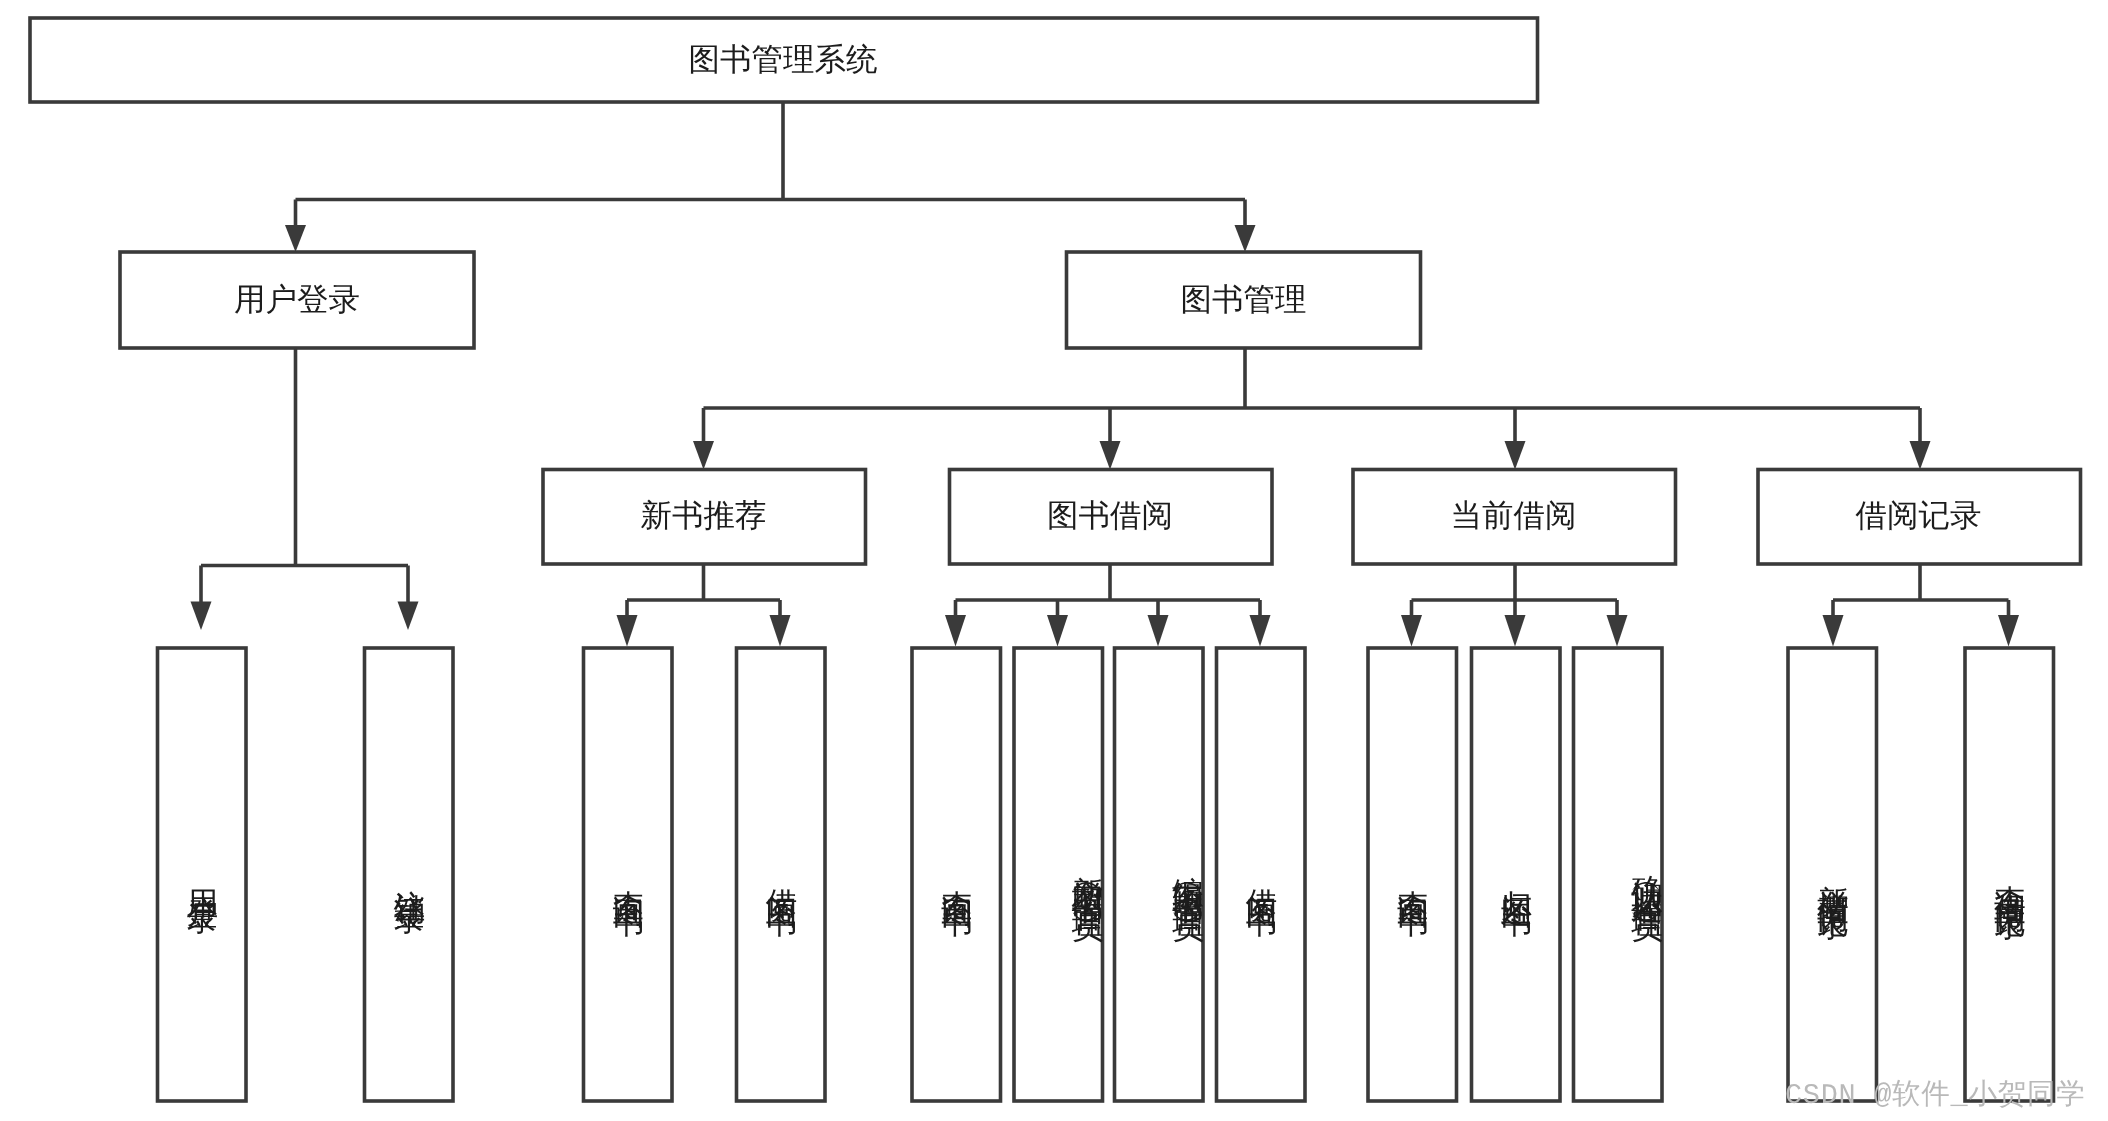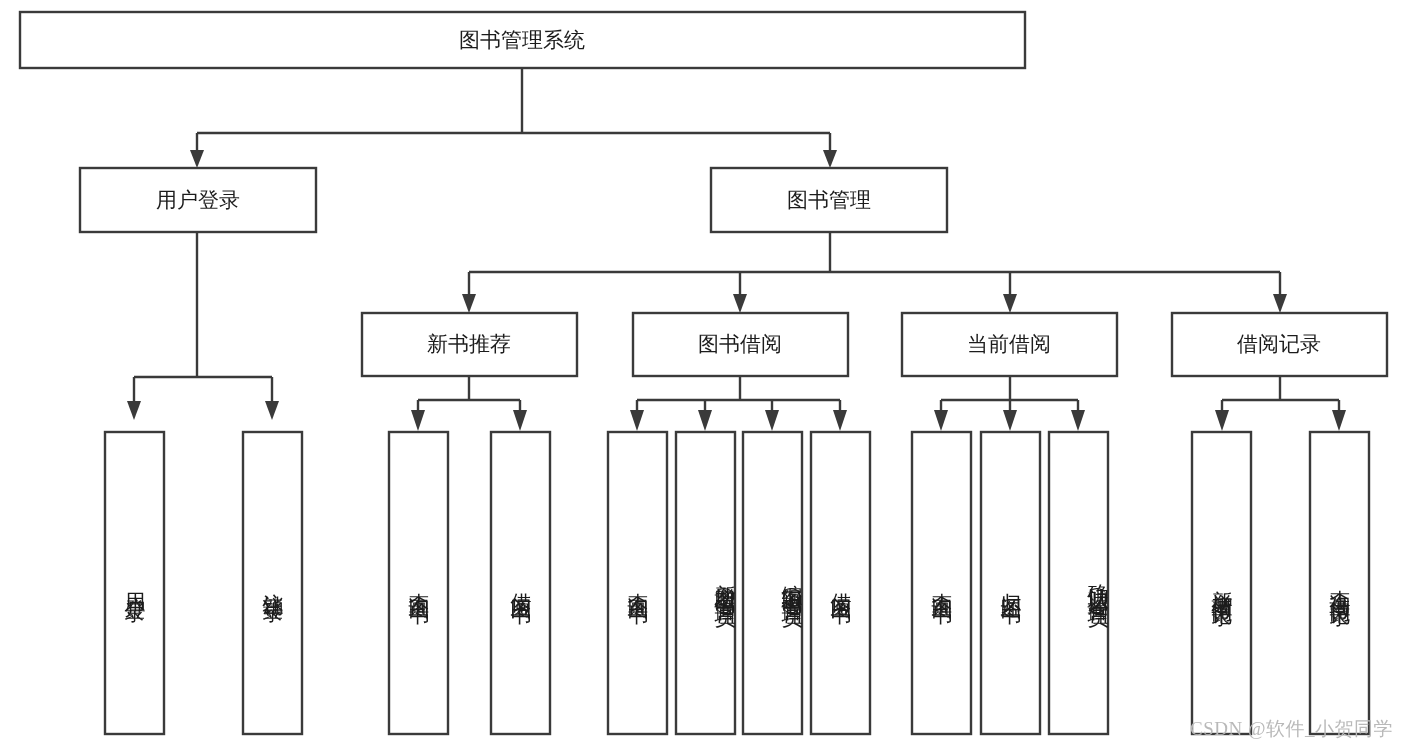--- a/index.html
+++ b/index.html
@@ -59,21 +59,21 @@
     color: #1c1c1c;
     letter-spacing: 3.5px;
     white-space: nowrap;
     text-align: center;
     pointer-events: none;
   }
   .watermark {
     position: absolute;
     left: 1190px;
     top: 716px;
-    font-family: Liberation Serif, serif;
+    font-family: Liberation Mono, monospace;
     font-size: 19px;
     color: #b9b9b9;
     white-space: nowrap;
     letter-spacing: 0.5px;
     text-align: center;
   }
 </style>
 </head>
 <body>
 

